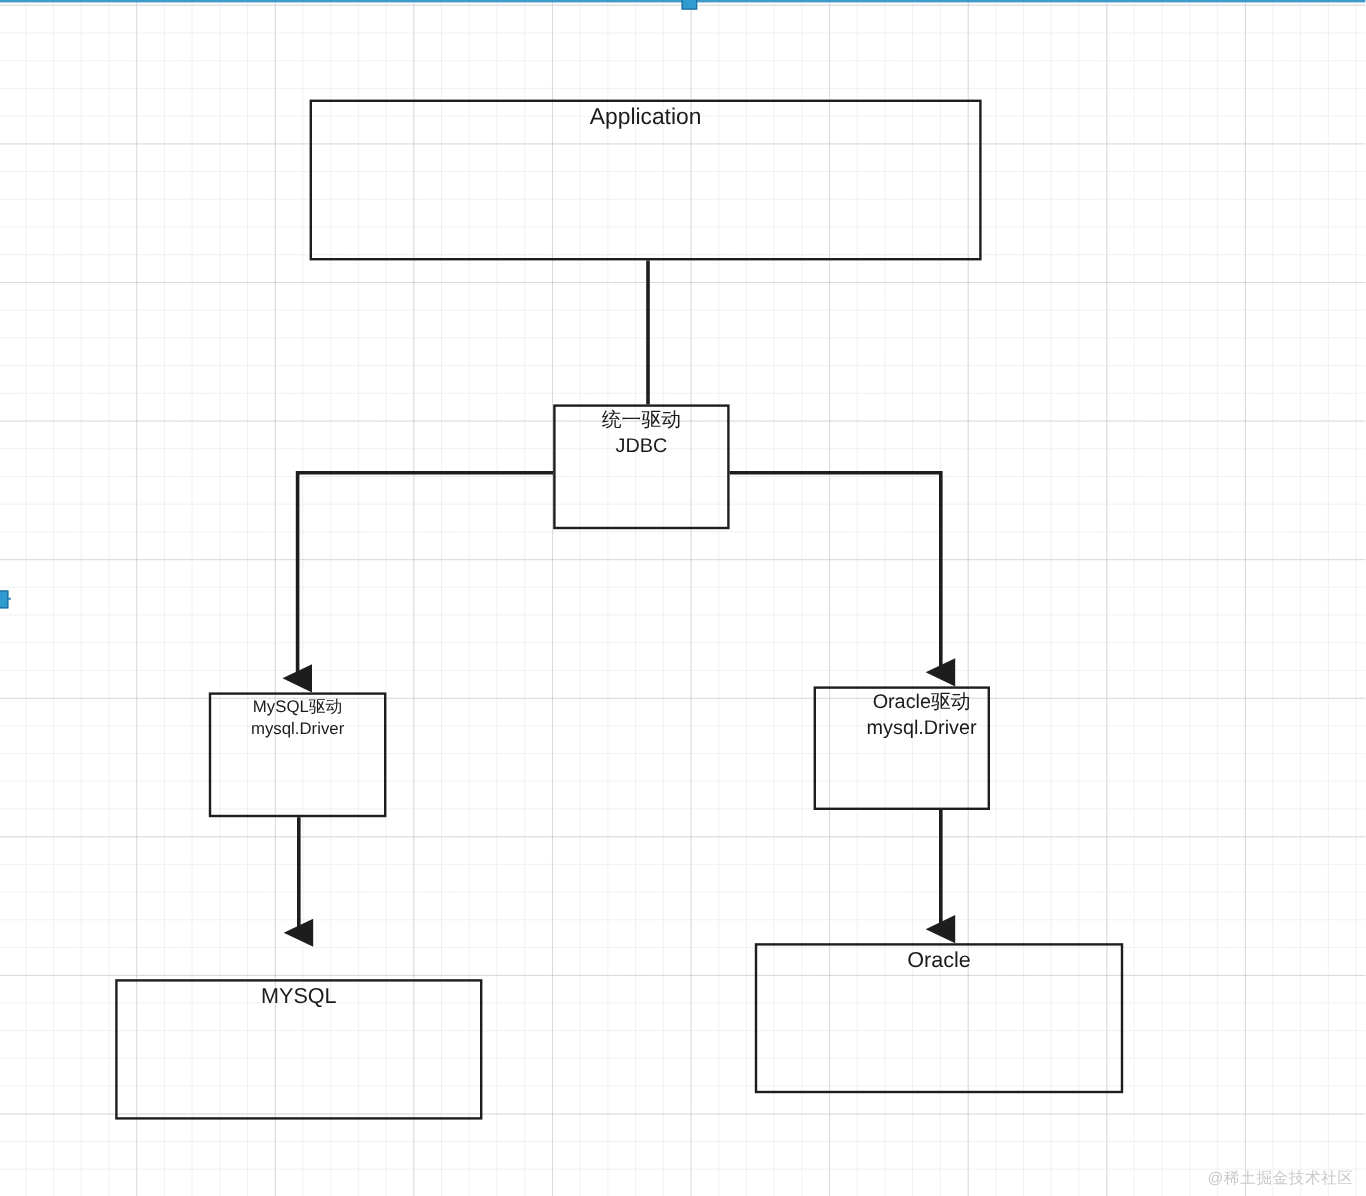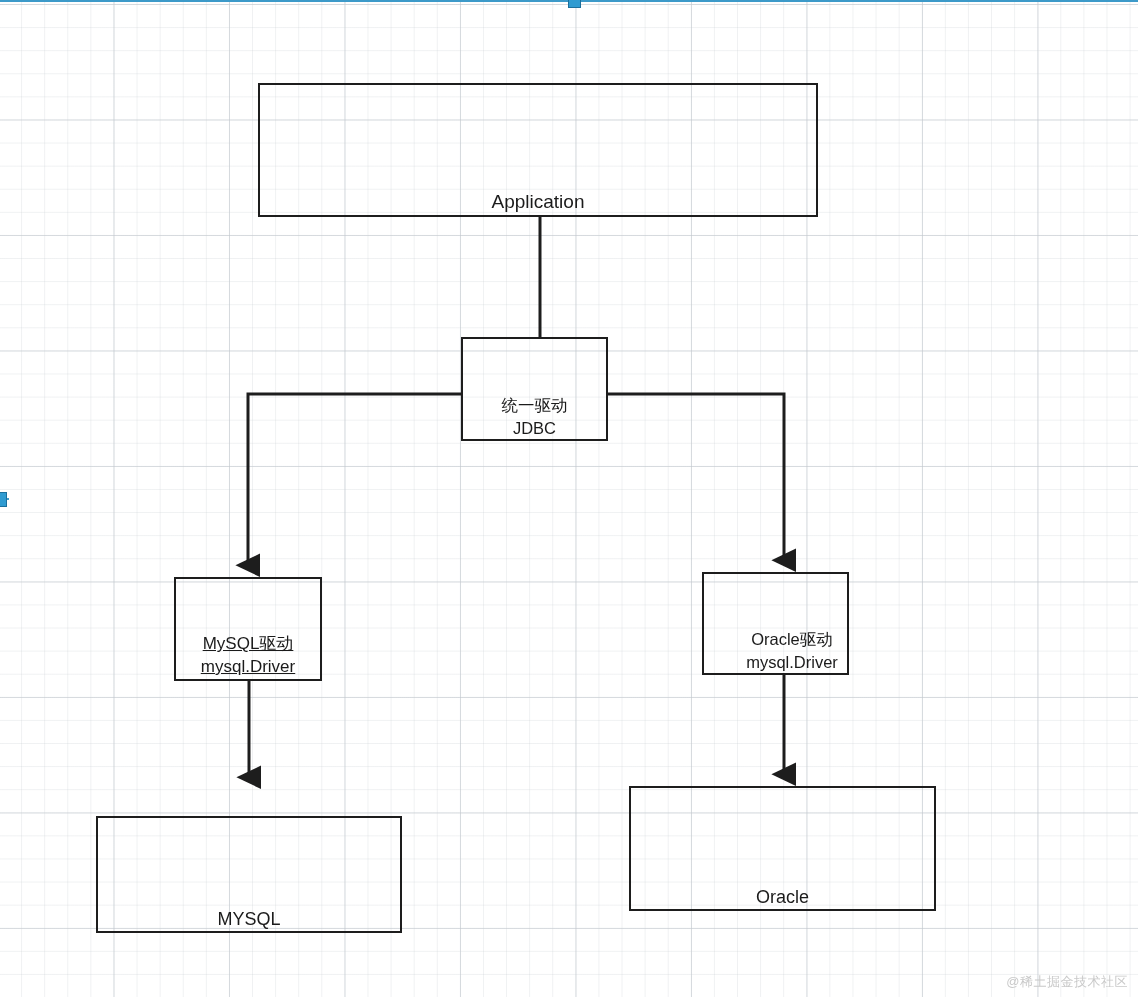--- a/index.html
+++ b/index.html
@@ -36,32 +36,32 @@
   }
 
   .node {
     position: absolute;
     box-sizing: border-box;
     background: transparent;
     border: 2.5px solid #1d1d1d;
     display: flex;
     flex-direction: column;
     align-items: center;
-    justify-content: flex-end;
+    justify-content: flex-start;
     text-align: center;
     color: #1b1b1b;
     line-height: 1.35;
     z-index: 3;
   }
   .node .line { display: block; white-space: nowrap; }
 
   #node-application { left: 258px; top: 83px; width: 560px; height: 134px; font-size: 19px; }
   #node-jdbc        { left: 461px; top: 337px; width: 147px; height: 104px; font-size: 16.5px; }
-  #node-mysql-driver{ left: 174px; top: 577px; width: 148px; height: 104px; font-size: 17px; text-decoration: underline; }
-  #node-oracle-driver{ left: 702px; top: 572px; width: 147px; height: 103px; font-size: 16.5px; padding-left: 33px; }
+  #node-mysql-driver{ left: 174px; top: 577px; width: 148px; height: 104px; font-size: 14px; }
+  #node-oracle-driver{ left: 678px; top: 572px; width: 147px; height: 103px; font-size: 16.5px; padding-left: 33px; }
   #node-mysql       { left: 96px;  top: 789px; width: 306px; height: 117px; font-size: 18px; margin-top: 27px; }
   #node-oracle      { left: 629px; top: 786px; width: 307px; height: 125px; font-size: 18px; }
 
   .sel-handle {
     position: absolute;
     background: #2f9bd1;
     border: 1px solid #1b6f9c;
     z-index: 6;
   }
   #handle-top { left: 568px; top: -2px; width: 11px; height: 8px; }

